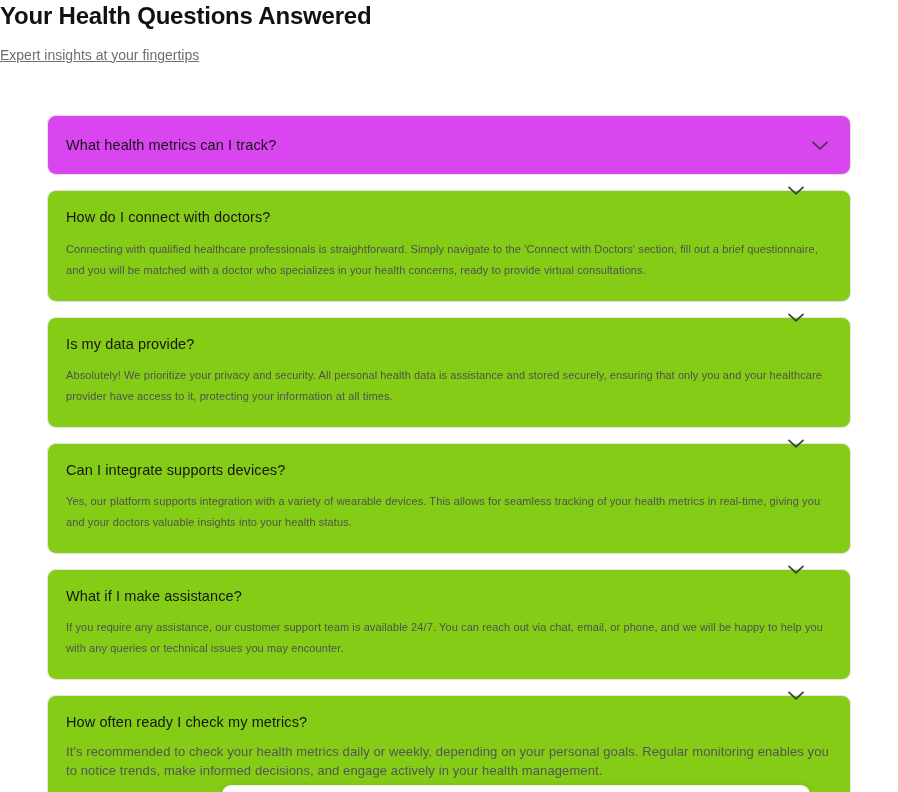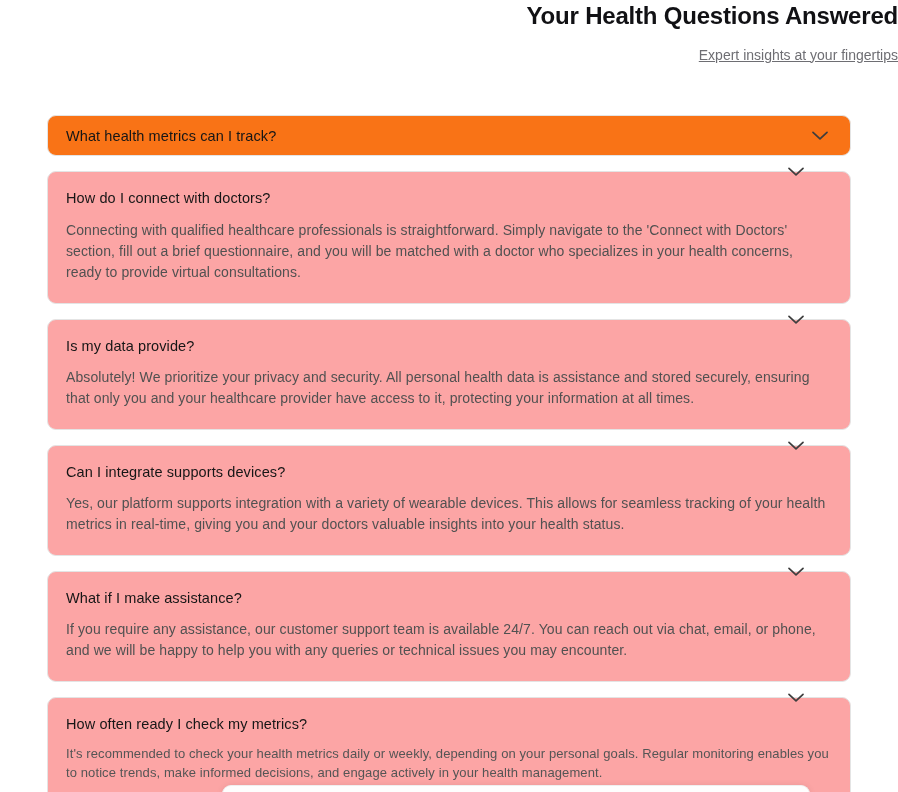--- a/index.html
+++ b/index.html
@@ -3,50 +3,50 @@
 <meta charset="utf-8">
 <style>
   * { box-sizing: border-box; margin: 0; padding: 0; }
   html, body {
     width: 898px; height: 792px;
     background: #ffffff;
     font-family: "Liberation Sans", "DejaVu Sans", sans-serif;
     overflow: hidden;
     position: relative;
   }
-  .page-header { text-align: right; padding-top: 2px; }
+  .page-header { text-align: left; padding-top: 2px; }
   .page-title {
     font-size: 24px; font-weight: 700; color: #111114;
     letter-spacing: -0.2px; line-height: 1.15;
   }
   .page-subtitle {
     margin-top: 17px; font-size: 14px; color: #6e6e73; line-height: 1.2; text-decoration: underline;
   }
   .faq-list { margin: 52px 47px 0 47px; }
   .card {
     position: relative;
-    background: #fca5a5;
+    background: #84cc16;
     border: 1px solid #e4e4e4;
     border-radius: 9px;
     margin-bottom: 15px;
   }
   .card.collapsed {
-    height: 41px;
+    height: 60px;
     display: flex; align-items: center; justify-content: space-between;
     padding: 0 22px 0 18px;
-    background: #f97316;
+    background: #d946ef;
   }
   .card.expanded { padding: 17px 18px 20px 18px; }
   .q {
     font-size: 14.5px; font-weight: 400; color: #161616;
     line-height: 1.25; letter-spacing: 0.1px;
   }
   .card.expanded .q { margin-bottom: 12px; }
   .a {
-    font-size: 14px; color: #515151; line-height: 21px; letter-spacing: 0.1px;
+    font-size: 11px; color: #515151; line-height: 21px; letter-spacing: 0.1px;
     max-width: 768px;
   }
   .card.small .a { font-size: 13px; line-height: 18.5px; color: #555; }
   .chev { display: inline-flex; line-height: 0; }
   .chev svg { display: block; }
   .chev-top {
     position: absolute; top: -5px; right: 44px;
     padding: 0 2px;
   }
   .peek-card {

